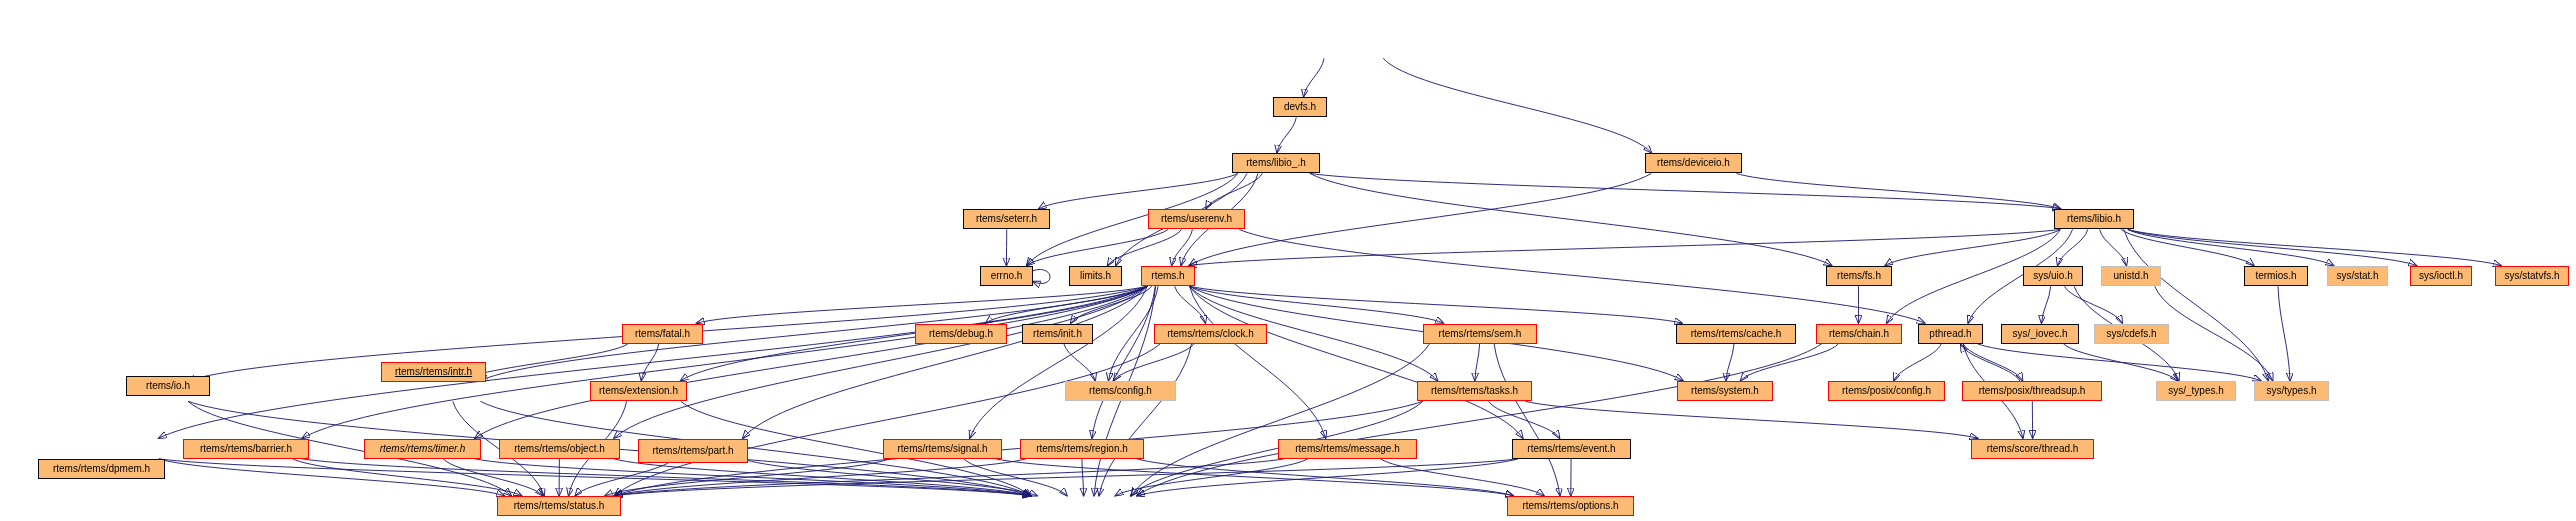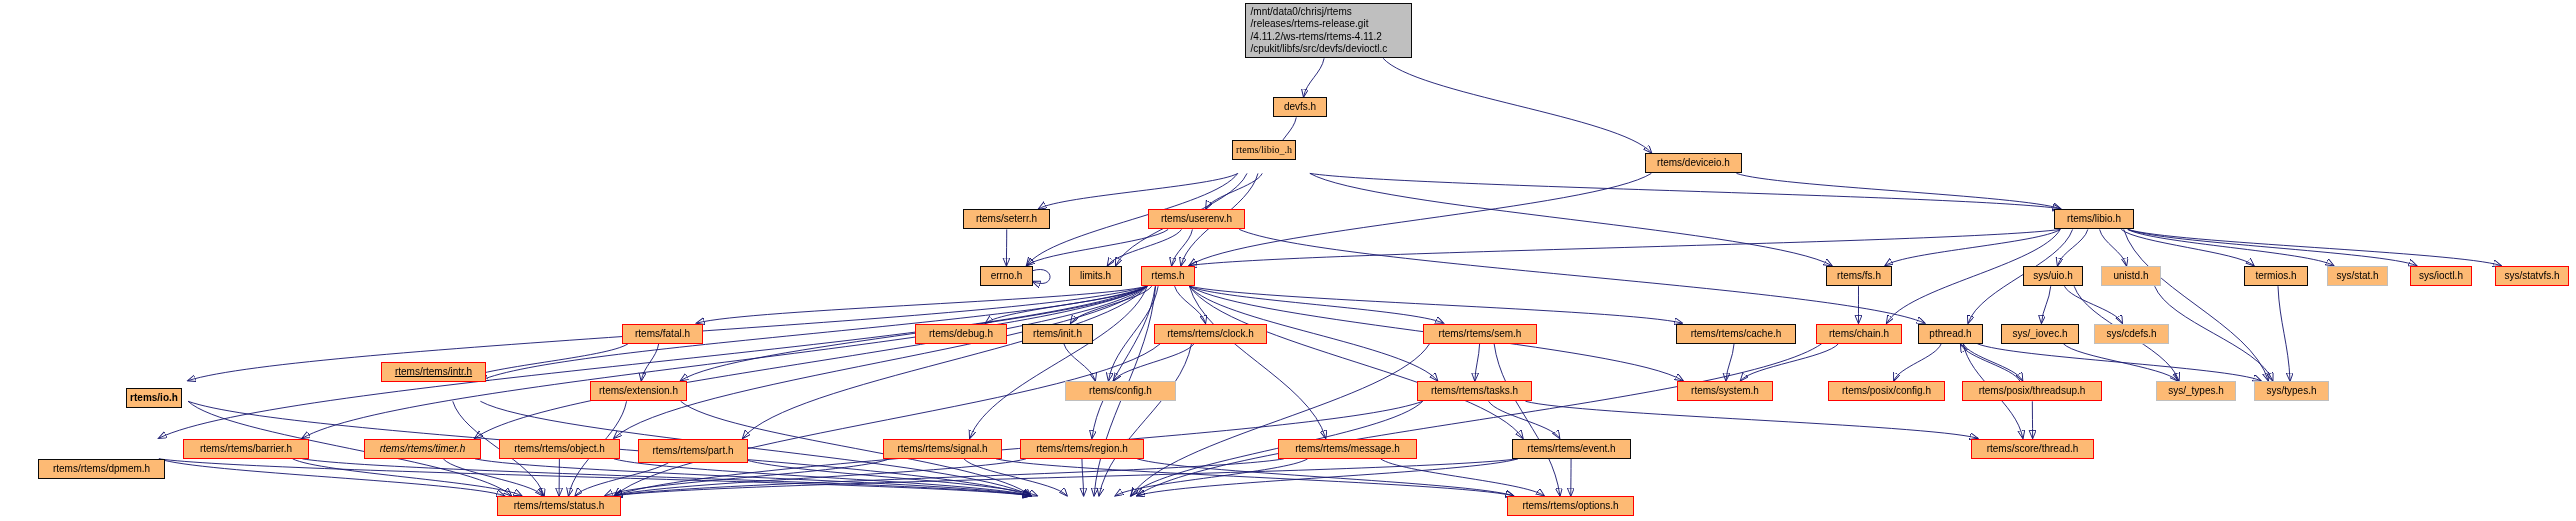--- a/index.html
+++ b/index.html
@@ -130,28 +130,22 @@
         <path d="M 207 598 C 260.9904 616.24, 602.9295999999999 627.76, 656.92 646" marker-end="url(#arrow)"></path>
         <path d="M 207 598 C 343.32 616.24, 1206.6799999999998 627.76, 1343 646" marker-end="url(#arrow)"></path>
         <path d="M 589.95 523 C 604.2288000000001 569.74, 694.6612 599.26, 708.94 646" marker-end="url(#arrow)"></path>
         <path d="M 626 523 C 712.04 569.74, 1256.96 599.26, 1343 646" marker-end="url(#arrow)"></path>
         <path d="M 816.475 523 C 807.4084 569.74, 749.9866 599.26, 740.92 646" marker-end="url(#arrow)"></path>
         <path d="M 887 523 C 941.72 569.74, 1288.28 599.26, 1343 646" marker-end="url(#arrow)"></path>
         <path d="M 245 523 C 295.532 569.74, 615.568 599.26, 666.1 646" marker-end="url(#arrow)"></path>
         <path d="M 245 523 C 376.76 569.74, 1211.24 599.26, 1343 646" marker-end="url(#arrow)"></path>
       </g>
   </svg>
-<div class="node root" style="left: 1245px; top: 3.1px; width: 167px; height: 55px;">
-      <div>/mnt/data0/chrisj/rtems</div>
-      <div>/releases/rtems-release.git</div>
-      <div>/4.11.2/ws-rtems/rtems-4.11.2</div>
-      <div>/cpukit/libfs/src/devfs/devioctl.c</div>
-    </div>
     <div class="node " style="left: 1273px; top: 97px; width: 54px; height: 20px;">devfs.h</div>
-    <div class="node " style="left: 1232px; top: 140px; width: 64px; height: 20px; font-family: Liberation Serif, serif;">rtems/libio_.h</div>
+    <div class="node " style="left: 1232px; top: 153px; width: 88px; height: 20px;">rtems/libio_.h</div>
     <div class="node " style="left: 1645px; top: 153px; width: 97px; height: 20px;">rtems/deviceio.h</div>
     <div class="node " style="left: 963px; top: 209px; width: 87px; height: 20px;">rtems/seterr.h</div>
     <div class="node red" style="left: 1148px; top: 209px; width: 97px; height: 20px;">rtems/userenv.h</div>
     <div class="node " style="left: 2054px; top: 209px; width: 80px; height: 20px;">rtems/libio.h</div>
     <div class="node " style="left: 980px; top: 266px; width: 53px; height: 20px;">errno.h</div>
     <div class="node " style="left: 1069px; top: 266px; width: 53px; height: 20px;">limits.h</div>
     <div class="node red" style="left: 1141px; top: 266px; width: 54px; height: 20px;">rtems.h</div>
     <div class="node " style="left: 1826px; top: 266px; width: 66px; height: 20px;">rtems/fs.h</div>
     <div class="node " style="left: 2023px; top: 266px; width: 60px; height: 20px;">sys/uio.h</div>
     <div class="node gray" style="left: 2101px; top: 266px; width: 60px; height: 20px;">unistd.h</div>
@@ -162,21 +156,21 @@
     <div class="node red" style="left: 622px; top: 324px; width: 81px; height: 20px;">rtems/fatal.h</div>
     <div class="node red" style="left: 915px; top: 324px; width: 92px; height: 20px;">rtems/debug.h</div>
     <div class="node " style="left: 1022px; top: 324px; width: 71px; height: 20px;">rtems/init.h</div>
     <div class="node red" style="left: 1154px; top: 324px; width: 113px; height: 20px;">rtems/rtems/clock.h</div>
     <div class="node red" style="left: 1423px; top: 324px; width: 114px; height: 20px;">rtems/rtems/sem.h</div>
     <div class="node " style="left: 1676px; top: 324px; width: 120px; height: 20px;">rtems/rtems/cache.h</div>
     <div class="node red" style="left: 1816px; top: 324px; width: 86px; height: 20px;">rtems/chain.h</div>
     <div class="node " style="left: 1918px; top: 324px; width: 65px; height: 20px;">pthread.h</div>
     <div class="node " style="left: 2001px; top: 324px; width: 78px; height: 20px;">sys/_iovec.h</div>
     <div class="node gray" style="left: 2094px; top: 324px; width: 75px; height: 20px;">sys/cdefs.h</div>
-    <div class="node " style="left: 126px; top: 388px; width: 56px; height: 20px; font-weight: bold;">rtems/io.h</div>
+    <div class="node " style="left: 126px; top: 376px; width: 84px; height: 20px;">rtems/io.h</div>
     <div class="node red" style="left: 381px; top: 362px; width: 105px; height: 20px; text-decoration: underline;">rtems/rtems/intr.h</div>
     <div class="node red" style="left: 590px; top: 381px; width: 97px; height: 20px;">rtems/extension.h</div>
     <div class="node gray" style="left: 1065px; top: 381px; width: 111px; height: 20px;">rtems/config.h</div>
     <div class="node red" style="left: 1417px; top: 381px; width: 115px; height: 20px;">rtems/rtems/tasks.h</div>
     <div class="node red" style="left: 1677px; top: 381px; width: 96px; height: 20px;">rtems/system.h</div>
     <div class="node red" style="left: 1828px; top: 381px; width: 117px; height: 20px;">rtems/posix/config.h</div>
     <div class="node red" style="left: 1962px; top: 381px; width: 140px; height: 20px;">rtems/posix/threadsup.h</div>
     <div class="node gray" style="left: 2156px; top: 381px; width: 80px; height: 20px;">sys/_types.h</div>
     <div class="node gray" style="left: 2254px; top: 381px; width: 75px; height: 20px;">sys/types.h</div>
     <div class="node " style="left: 38px; top: 439px; width: 127px; height: 20px; margin-top: 20px;">rtems/rtems/dpmem.h</div>

